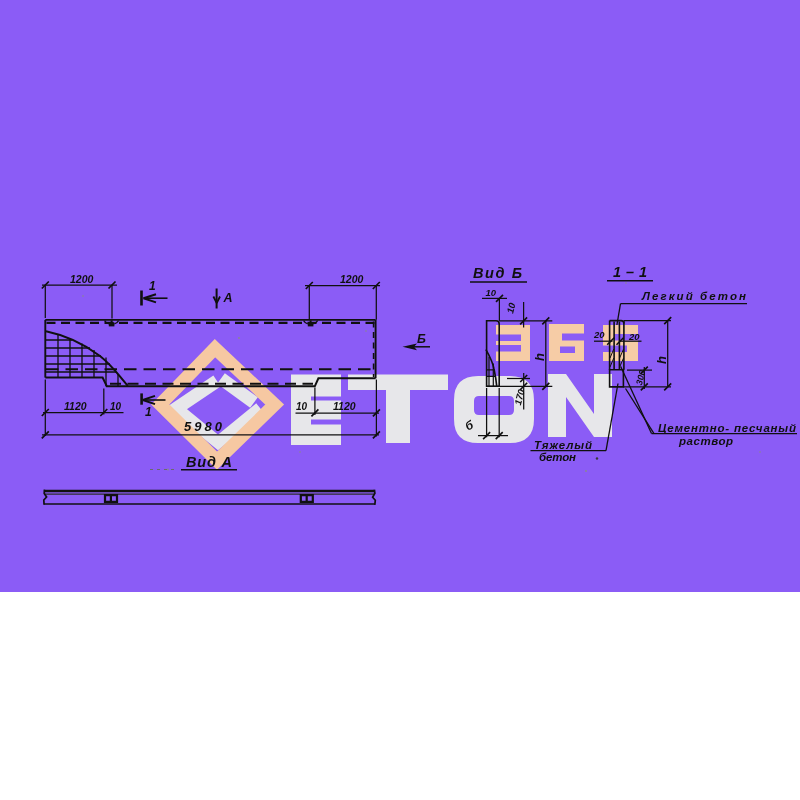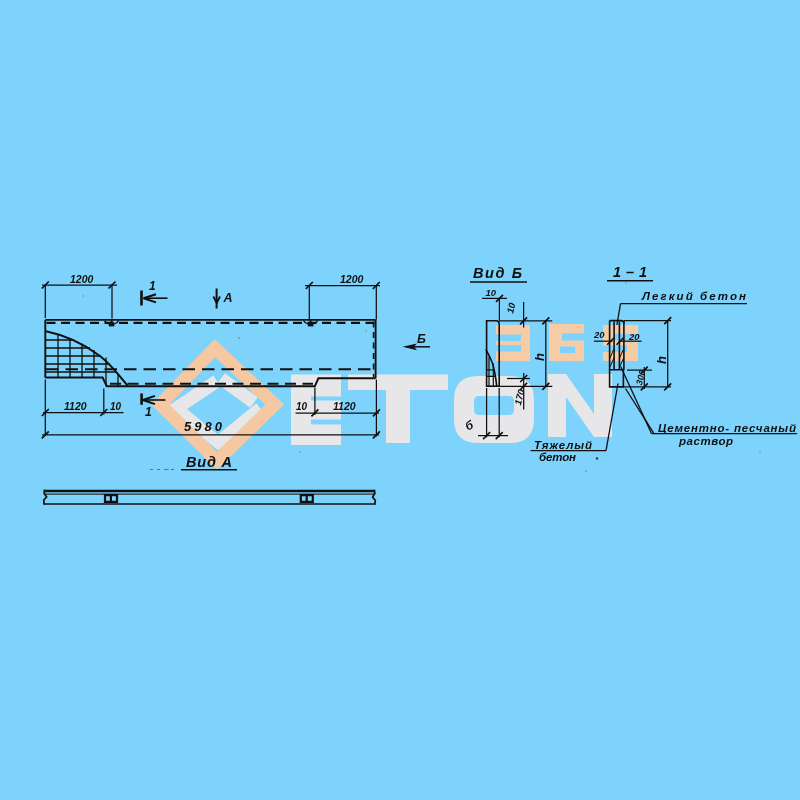--- a/index.html
+++ b/index.html
@@ -1,16 +1,16 @@
 <!DOCTYPE html>
 <html><head>
 <meta charset="utf-8">
 <style>
   html,body{margin:0;padding:0;background:#ffffff;}
-  .page{position:relative;width:800px;height:800px;background:#7dd3fc;overflow:hidden;}
+  .page{position:relative;width:800px;height:592px;background:#8b5cf6;overflow:hidden;}
   svg{position:absolute;left:0;top:0;}
   text{font-family:"Liberation Sans", sans-serif;}
 </style>
 </head>
 <body>
 <div class="page">
 <svg width="800" height="800" viewBox="0 0 800 800" fill="none" stroke-linecap="butt">
 
 <g id="watermark">
 

